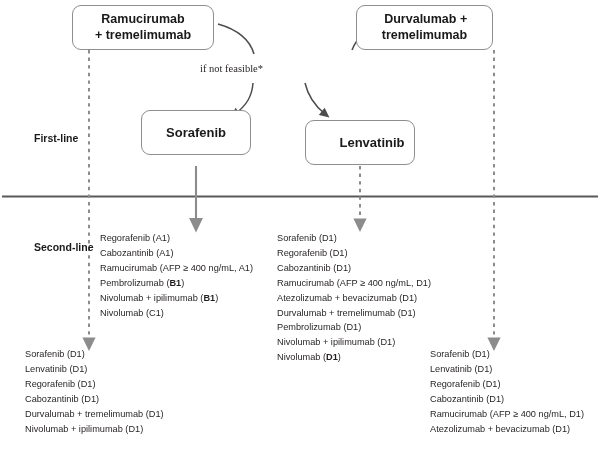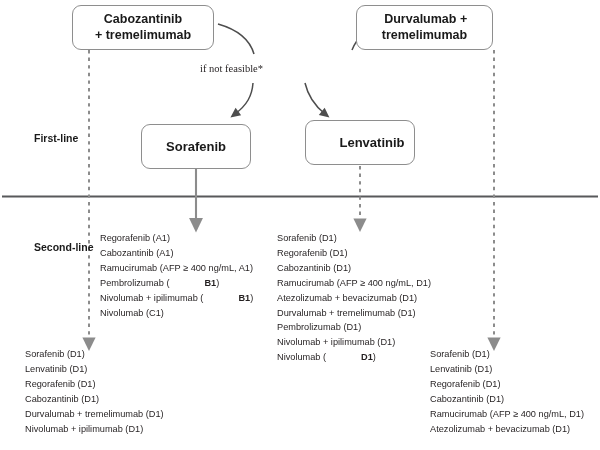--- a/index.html
+++ b/index.html
@@ -48,21 +48,21 @@
   }
 
   .list{
     position:absolute;
     font-size:9.2px;
     line-height:1.62;
     color:#231f20;
     white-space:nowrap;
   }
   .list div{white-space:nowrap;}
-  .list b{font-weight:bold;margin-left:35px;}
+  .list b{font-weight:bold;}
 </style>
 </head>
 <body>
 
 <div id="diagram">
 
   <svg class="layer" viewBox="0 0 600 450">
     <defs>
       <marker id="arrowDash" markerWidth="9" markerHeight="9" refX="3.2" refY="4.2" orient="auto" markerUnits="strokeWidth">
         <path d="M0.4,0.9 L7.2,4.2 L0.4,7.5 z" fill="#8c8c8c"></path>
@@ -92,33 +92,33 @@
     <line x1="196" y1="166" x2="196" y2="224" stroke="#8c8c8c" stroke-width="2.1" marker-end="url(#arrowSolid)"></line>
 
     <line x1="360" y1="166" x2="360" y2="224" stroke="#8c8c8c" stroke-width="2" stroke-dasharray="3.4,4.2" marker-end="url(#arrowDash)"></line>
   </svg>
 
   <div class="phase-label" style="left:11px;top:132px;">First-line</div>
   <div class="phase-label" style="left:11px;top:241px;text-align:right;">Second-line</div>
 
   <div class="node" style="left:72px;top:5px;width:142px;height:45px;font-size:12.5px;">
     <div>
-      <div>Cabozantinib</div>
+      <div>Ramucirumab</div>
       <div>+ tremelimumab</div>
     </div>
   </div>
 
   <div class="node" style="left:356px;top:5px;width:137px;height:45px;font-size:12.5px;text-align:right;">
     <div>
       <div>Durvalumab +</div>
       <div>tremelimumab</div>
     </div>
   </div>
 
-  <div class="node" style="left:141px;top:124px;width:110px;height:45px;font-size:13px;">
+  <div class="node" style="left:141px;top:110px;width:110px;height:45px;font-size:13px;">
     <span>Sorafenib</span>
   </div>
 
   <div class="node" style="left:305px;top:120px;width:110px;height:45px;font-size:13px;padding-left:24px;">
     <span>Lenvatinib</span>
   </div>
 
   <div class="note" style="left:200px;top:63px;">if not feasible*</div>
 
   <div class="list" style="left:100px;top:231px;">

